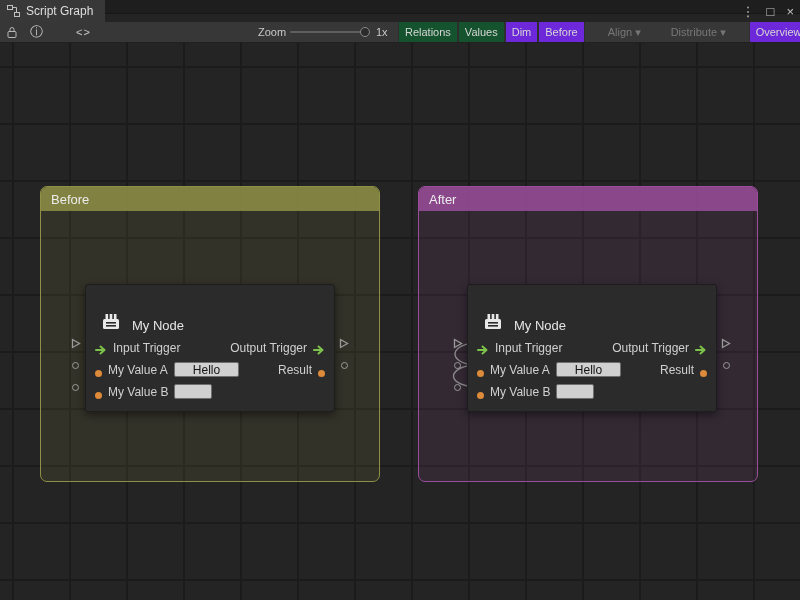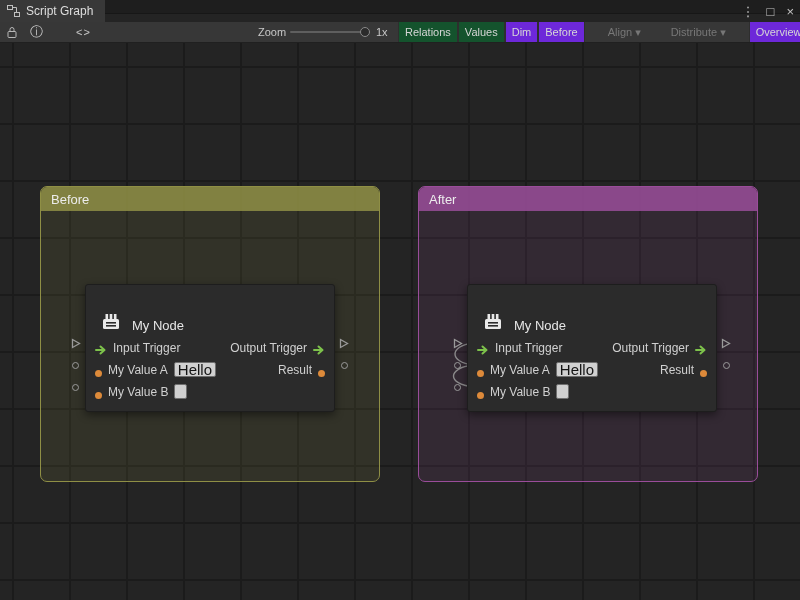--- a/index.html
+++ b/index.html
@@ -53,21 +53,21 @@
           border:1px solid #1d1d1d; border-radius:3px;
           box-shadow:0 3px 8px rgba(0,0,0,0.45); }
   .node-header { height:48px; display:flex; align-items:flex-end; gap:10px; padding:0 14px;
                  color:#e6e6e6; font-size:13px; }
   .node-row { height:22px; display:flex; align-items:flex-end; gap:6px; padding:0 9px;
               font-size:12px; color:#d0d0d0; }
   .spacer { flex:1; }
   .dot { width:7px; height:7px; border-radius:50%; background:#dd8a3a; flex:0 0 auto; }
   .field { display:inline-block; min-width:13px; height:15px; line-height:14px;
            background:#d0d0d0; border:1px solid #6f6f6f; border-radius:2px;
-           color:#141414; font-size:15px; padding:0 3px; }
+           color:#141414; font-size:12px; padding:0 18px; }
   .arr { flex:0 0 auto; display:block; }
 
   
   .ext { position:absolute; }
   .ext.circ { width:7px; height:7px; border:1px solid #9a9a9a; border-radius:50%; background:transparent; }
   .l-tri { left:-15px; top:53px; }
   .l-ca  { left:-14px; top:77px; }
   .l-cb  { left:-14px; top:99px; }
   .r-tri { right:-15px; top:53px; }
   .r-ca  { right:-14px; top:77px; }

